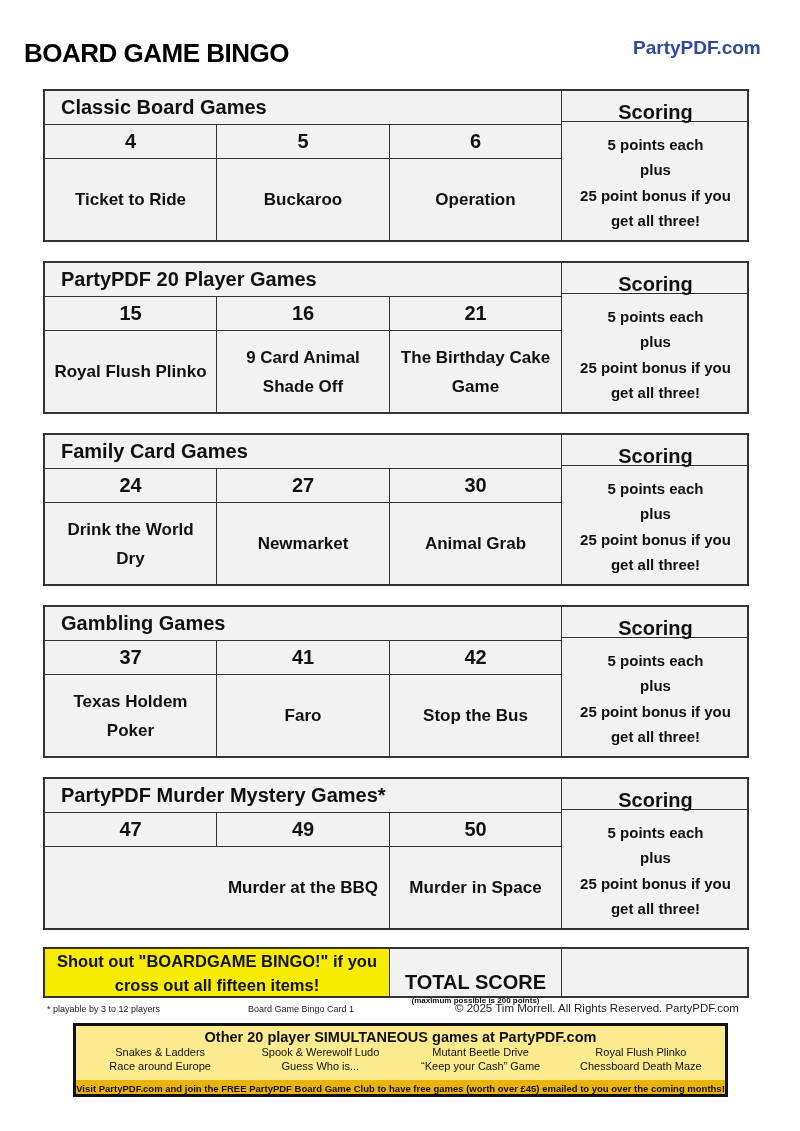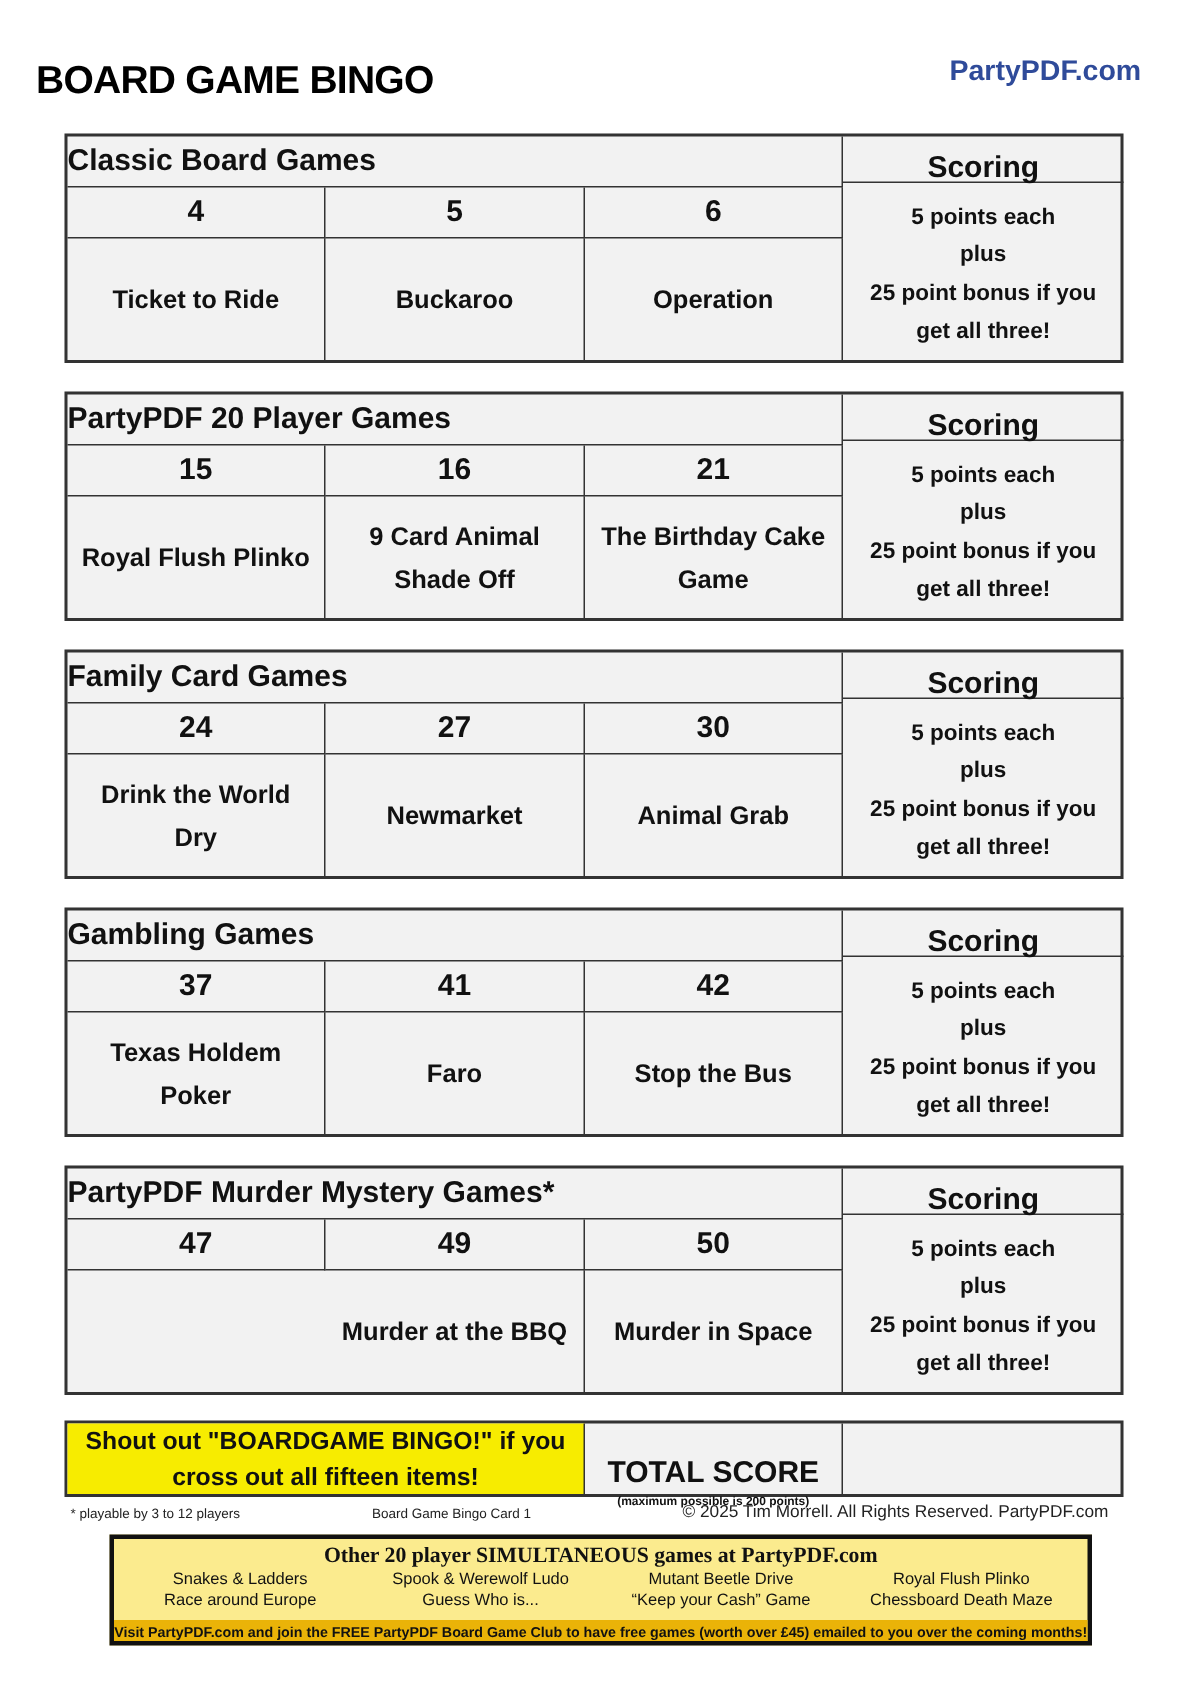--- a/index.html
+++ b/index.html
@@ -1,36 +1,36 @@
 <!DOCTYPE html>
 <html><head>
 <meta charset="utf-8">
 <style>
   html, body { margin:0; padding:0; }
   body { width:800px; height:1131px; background:#ffffff; position:relative; font-family:"Liberation Sans", sans-serif; color:#111; overflow:hidden; }
   .title { position:absolute; left:24px; top:38px; font-size:26px; font-weight:bold; letter-spacing:-0.5px; color:#000; }
   .brand { position:absolute; left:633px; top:37px; font-size:19px; font-weight:bold; color:#2f4b9a; }
   .section { position:absolute; left:43px; width:706px; height:153px; border:2px solid #333; box-sizing:border-box; background:#f2f2f2; }
   .section .cell { position:absolute; box-sizing:border-box; display:flex; align-items:center; justify-content:center; text-align:center; font-weight:bold; }
-  .hdr-name { left:0; top:0; width:517px; height:34px; border-right:1.5px solid #333; border-bottom:1.5px solid #333; justify-content:flex-start !important; padding-left:0; font-size:20px; }
+  .hdr-name { left:0; top:0; width:517px; height:34px; border-right:1.5px solid #333; border-bottom:1.5px solid #333; justify-content:flex-start !important; padding-left:16px; font-size:20px; }
   .hdr-score { left:517px; top:12px; width:187px; height:19px; border-bottom:1.5px solid #333; font-size:20px; }
   .num { top:34px; height:34px; border-right:1.5px solid #333; border-bottom:1.5px solid #333; font-size:20px; }
   .game { top:68px; height:81px; border-right:1.5px solid #333; font-size:17px; line-height:29px; padding:0 4px; }
   .c0 { left:0; width:172px; } .c1 { left:172px; width:173px; } .c2 { left:345px; width:172px; }
   .scoring { left:517px; top:34px; width:187px; height:115px; flex-direction:column; font-size:15px; line-height:25.5px; }
   .bottom { position:absolute; left:43px; top:947px; width:706px; height:51px; border:2px solid #333; box-sizing:border-box; background:#f2f2f2; }
   .shout { position:absolute; left:0; top:0; width:345px; height:47px; background:#f7ec00; border-right:1.5px solid #333; box-sizing:border-box; display:flex; align-items:center; justify-content:center; text-align:center; font-weight:bold; font-size:16.5px; line-height:24px; color:#111; }
   .total { position:absolute; left:345px; top:0; width:172px; height:47px; border-right:1.5px solid #333; box-sizing:border-box; text-align:center; }
   .total .t1 { font-weight:bold; font-size:20px; margin-top:22px; }
   .total .t2 { font-weight:bold; font-size:8px; margin-top:2px; }
   .score-box { position:absolute; left:517px; top:0; width:185px; height:47px; }
   .foot { position:absolute; top:1004px; font-size:9px; color:#222; }
   .foot.right { font-size:11.5px; }
   .promo { position:absolute; left:73px; top:1023px; width:655px; height:74px; border:3px solid #111; box-sizing:border-box; background:#fbeb8e; }
-  .promo .ph { text-align:center; font-weight:bold; font-size:14.5px; margin-top:3px; color:#111;font-family:Liberation Serif, serif; }
+  .promo .ph { text-align:center; font-weight:bold; font-size:14.5px; margin-top:3px; color:#111; }
   .promo .grid { display:grid; grid-template-columns:repeat(4, 1fr); font-size:11px; text-align:center; line-height:14px; color:#111; padding:0 4px; }
   .promo .visit { position:absolute; left:0; bottom:0; width:100%; height:14px; background:#eab308; font-size:9.5px; font-weight:bold; text-align:center; line-height:17px; white-space:nowrap; color:#111; }
 </style>
 </head>
 <body>
 
 <div class="title">BOARD GAME BINGO</div>
 <div class="brand">PartyPDF.com</div>
 
 <div id="sections">

